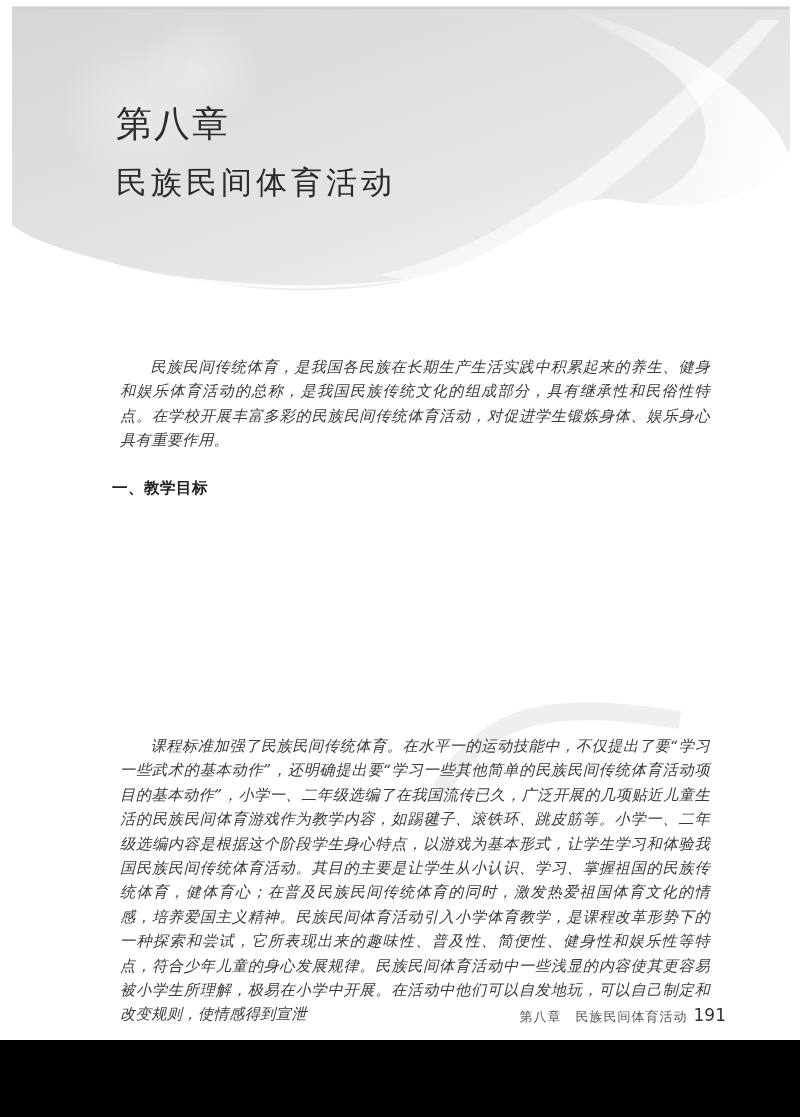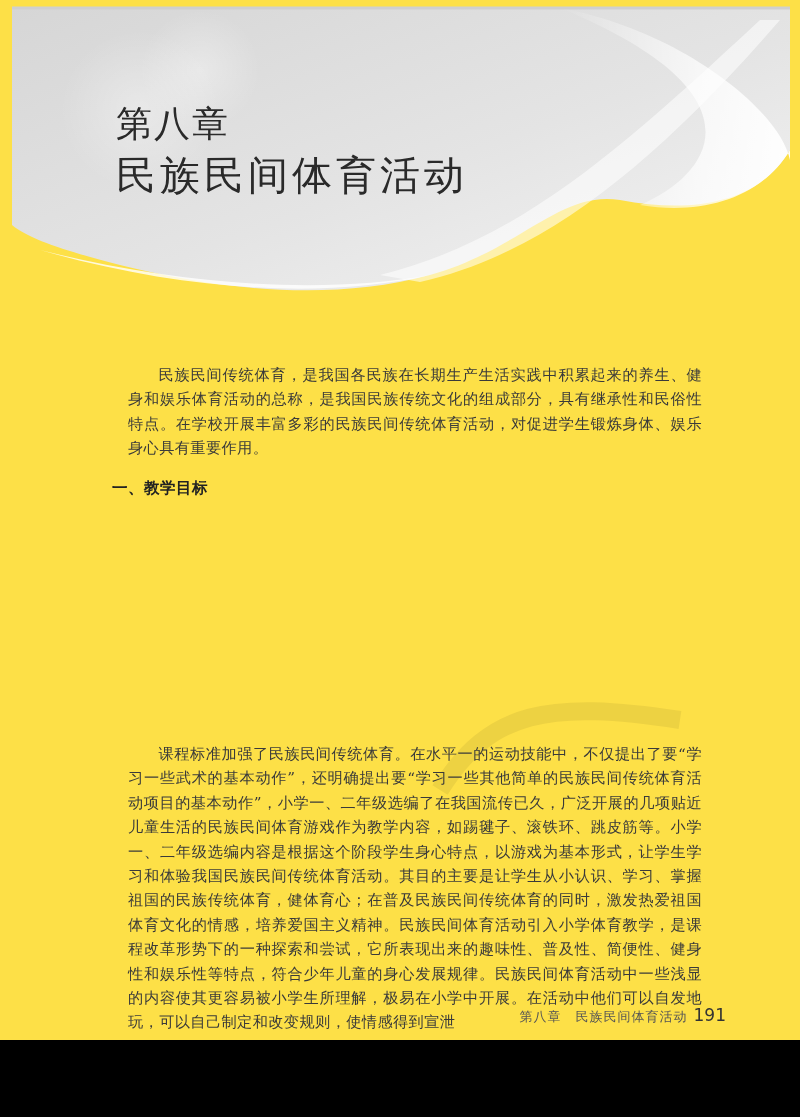--- a/index.html
+++ b/index.html
@@ -2,37 +2,37 @@
 <html><head>
 <meta charset="utf-8">
 <style>
   html, body { margin: 0; padding: 0; }
   body {
     width: 800px; height: 1117px; background: #000; position: relative; overflow: hidden;
     font-family: "DejaVu Serif", "Liberation Serif", serif;
   }
   .page {
     position: absolute; left: 0; top: 0; width: 800px; height: 1040px;
-    background: #fde047; overflow: hidden;
+    background: #ffffff; overflow: hidden;
   }
   .banner {
     position: absolute; left: 0; top: 0; width: 800px; height: 300px;
   }
   .chapter-title {
     position: absolute; left: 116px; top: 100px; color: #2a2a2a;
     font-family: "DejaVu Serif", "Liberation Serif", serif;
   }
   .chapter-number { font-size: 36px; line-height: 48px; letter-spacing: 2px; }
-  .chapter-name { font-size: 40px; line-height: 54px; letter-spacing: 4px; margin-top: 0; }
+  .chapter-name { font-size: 31px; line-height: 54px; letter-spacing: 4px; margin-top: 7px; }
   .body-text {
     position: absolute; left: 112px; width: 606px;
     font-size: 15.2px; line-height: 24.4px; color: #3a3a3a; text-align: justify;
     letter-spacing: 0.4px;
   }
-  .body-text p { margin: 16px; text-indent: 2em; }
+  .body-text p { margin: 8px; text-indent: 2em; font-style: italic; }
   .heading {
     position: absolute; left: 112px; font-family: "DejaVu Sans", "Liberation Sans", sans-serif;
     font-size: 15.5px; font-weight: bold; color: #222; letter-spacing: 0.5px;
   }
   .footer {
     position: absolute; right: 74px; top: 1005px; color: #555;
     font-size: 13px; letter-spacing: 1px; display: flex; align-items: baseline; gap: 6px;
   }
   .footer .pg { font-family: "DejaVu Sans", "Liberation Sans", sans-serif; font-size: 17px; color: #333; letter-spacing: 0; }
   .watermark {

